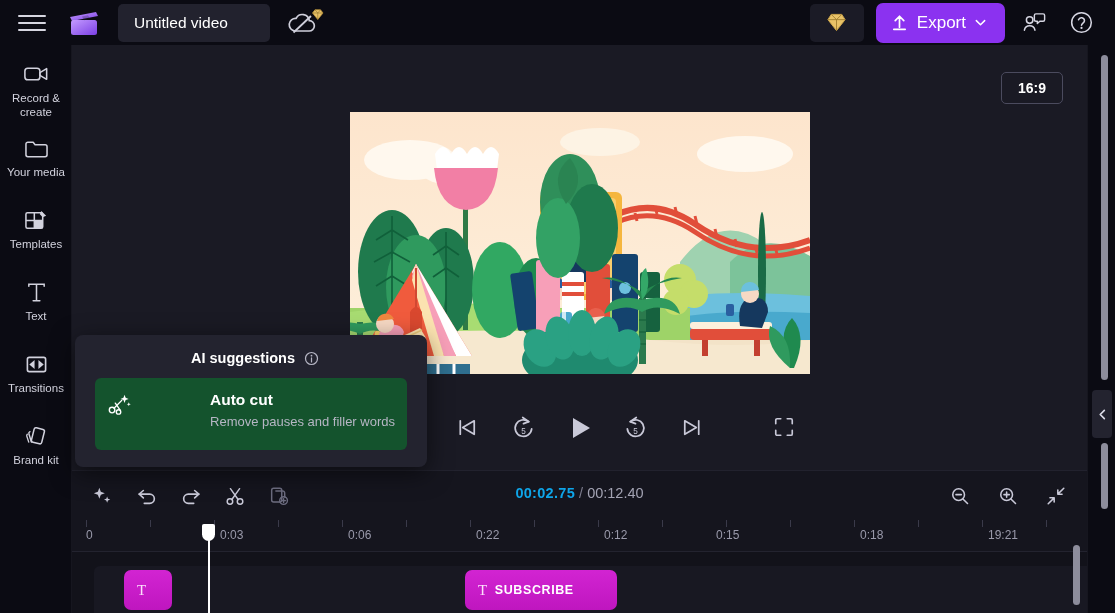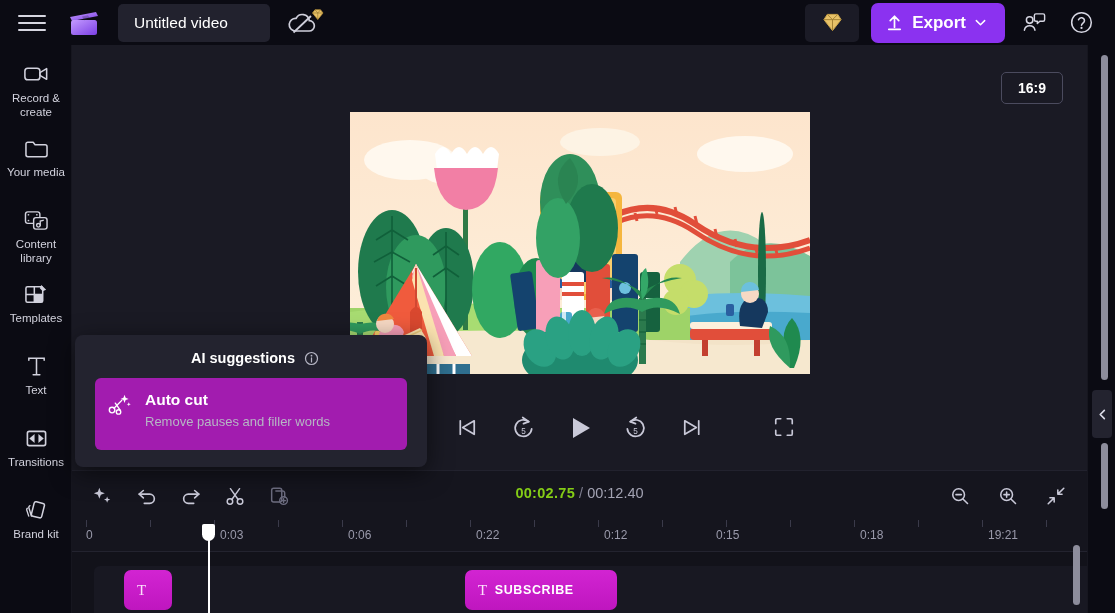--- a/index.html
+++ b/index.html
@@ -54,21 +54,21 @@
     width: 54px; height: 38px;
     background: #1b1b26; border-radius: 5px;
     display:flex; align-items:center; justify-content:center;
     cursor: pointer; margin-right: 12px;
   }
   .export-btn {
     height: 40px; background: #8b32f0;
     border-radius: 7px;
     display: flex; align-items: center; gap: 8px;
     padding: 0 18px 0 14px;
-    color: #fff; font-size: 17px; font-weight: bold;
+    color: #fff; font-size: 17px; font-weight: normal;
     cursor: pointer; border: none;
     font-family: "Liberation Sans", sans-serif;
   }
   .hdr-icon-btn {
     width: 40px; height: 40px; margin-left: 8px;
     display:flex; align-items:center; justify-content:center;
     cursor: pointer; border-radius: 5px;
   }
 
   
@@ -145,24 +145,25 @@
     z-index: 40;
   }
   .ai-head {
     display: flex; align-items: center; gap: 9px;
     margin-bottom: 12px;
     justify-content: center;
   }
   .ai-head-title { color: #fff; font-size: 14.5px; font-weight: bold; }
   .ai-card {
     width: 312px; height: 72px;
-    background: #a21caf; border-radius: 6px;
-    display: flex; align-items: flex-start; gap: 14px;
+    background: #14532d; border-radius: 6px;
+    display: flex; align-items: flex-start; gap: 28px;
     padding: 13px 12px 0 12px;
     cursor: pointer;
+    justify-content: space-between;
   }
   .ai-card-txt-title { color: #ffffff; font-size: 15.5px; font-weight: bold; margin-bottom: 5px;}
   .ai-card-txt-sub { color: #b6b6c4; font-size: 13px; }
 
   
   .tl-toolbar {
     position: absolute; top: 470px; left: 72px;
     width: 1015px; height: 50px;
     background: #15151e;
     border-top: 1px solid #22222e;
@@ -172,21 +173,21 @@
     width: 34px; height: 34px; margin-left: 10px;
     display:flex; align-items:center; justify-content:center;
     cursor: pointer; border-radius: 4px;
   }
   .tb-btn:first-child { margin-left: 14px; }
   .time-display {
     position: absolute; left: 0; width: 1015px; top: 14px;
     text-align: center; font-size: 14.5px;
     pointer-events: none;
   }
-  .time-cur { color: #84cc16; font-weight: bold; letter-spacing: .3px;}
+  .time-cur { color: #0ea5e9; font-weight: bold; letter-spacing: .3px;}
   .time-sep { color: #7c7c8e; }
   .time-tot { color: #a3a3b3; }
   .tb-right {
     margin-left: auto; display:flex; align-items:center; padding-right: 14px;
   }
   .tb-right .tb-btn { margin-left: 14px; }
 
   
   .timeline {
     position: absolute; top: 520px; left: 72px;
@@ -358,34 +359,20 @@
 
     <div class="side-item">
       <div class="side-icon">
         <svg viewBox="0 0 28 24" width="27" height="23">
           <path d="M3 7.5 a2 2 0 0 1 2 -2 h5.5 l2 2.6 h10.5 a2 2 0 0 1 2 2 v8.4 a2 2 0 0 1 -2 2 h-18 a2 2 0 0 1 -2 -2 z" fill="none" stroke="#d2d2dd" stroke-width="1.6" stroke-linejoin="round"></path>
         </svg>
       </div>
       <div class="side-label">Your media</div>
     </div>
 
-    <div class="side-item">
-      <div class="side-icon">
-        <svg viewBox="0 0 28 24" width="27" height="23">
-          <rect x="2.5" y="3" width="15" height="12" rx="2.4" fill="none" stroke="#d2d2dd" stroke-width="1.5"></rect>
-          <circle cx="5.6" cy="6" r="0.9" fill="#d2d2dd"></circle>
-            <circle cx="5.6" cy="12" r="0.9" fill="#d2d2dd"></circle>
-          <circle cx="14.4" cy="6" r="0.9" fill="#d2d2dd"></circle>
-          <rect x="11" y="9" width="14" height="12" rx="2.4" fill="#0b0b13" stroke="#d2d2dd" stroke-width="1.5"></rect>
-          <circle cx="16" cy="17" r="1.9" fill="none" stroke="#d2d2dd" stroke-width="1.4"></circle>
-          <path d="M17.9 17 v-4.4 l3.1 -0.8" fill="none" stroke="#d2d2dd" stroke-width="1.4" stroke-linecap="round"></path>
-        </svg>
-      </div>
-      <div class="side-label">Content library</div>
-    </div>
 
     <div class="side-item">
       <div class="side-icon">
         <svg viewBox="0 0 26 24" width="26" height="23">
           <rect x="2.5" y="4" width="17.5" height="16" rx="1.6" fill="none" stroke="#d2d2dd" stroke-width="1.6"></rect>
           <line x1="11.25" y1="4" x2="11.25" y2="20" stroke="#d2d2dd" stroke-width="1.6"></line>
           <line x1="2.5" y1="12" x2="20" y2="12" stroke="#d2d2dd" stroke-width="1.6"></line>
           <rect x="11.25" y="12" width="8.75" height="8" fill="#d2d2dd"></rect>
           <path d="M18.5 2.2 L23.6 7 L20 8.6 L17 5.5 Z" fill="#d2d2dd"></path>
         </svg>

